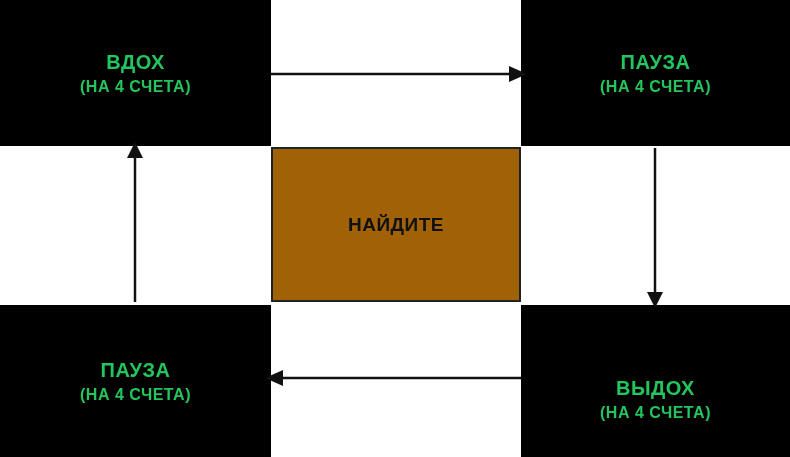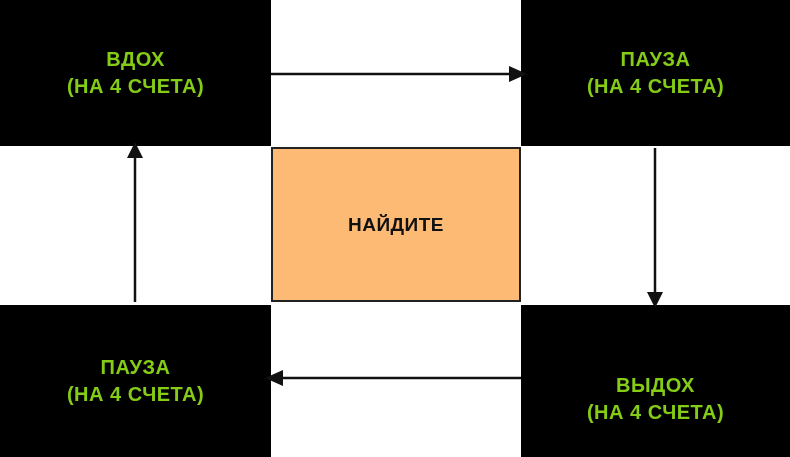--- a/index.html
+++ b/index.html
@@ -21,51 +21,51 @@
     position: absolute;
     display: flex;
     flex-direction: column;
     align-items: center;
     justify-content: center;
     box-sizing: border-box;
     text-align: center;
   }
   .box-dark {
     background: #000000;
-    color: #84cc16;
+    color: #22c55e;
   }
   .box-line-1 {
     font-size: 20px;
     font-weight: bold;
     letter-spacing: 0.5px;
     line-height: 1.35;
     white-space: nowrap;
   }
   .box-line-2 {
-    font-size: 20px;
+    font-size: 16px;
     font-weight: bold;
     letter-spacing: 0.5px;
     line-height: 1.35;
     white-space: nowrap;
   }
   
   #box-inhale   { left: 0px;   top: 0px;   width: 271px; height: 146px; }
   #box-hold-1   { left: 521px; top: 0px;   width: 269px; height: 146px; }
   #box-hold-2   { left: 0px;   top: 305px; width: 271px; height: 152px; }
   #box-exhale   { left: 521px; top: 305px; width: 269px; height: 188px; }
 
   #center-box {
     position: absolute;
     left: 271px;
     top: 147px;
     width: 250px;
     height: 155px;
     box-sizing: border-box;
     border: 2px solid #222222;
-    background: #fdba74;
+    background: #a16207;
     color: #111111;
     display: flex;
     flex-direction: column;
     align-items: center;
     justify-content: center;
     text-align: center;
   }
   .center-line {
     font-size: 19px;
     font-weight: bold;

